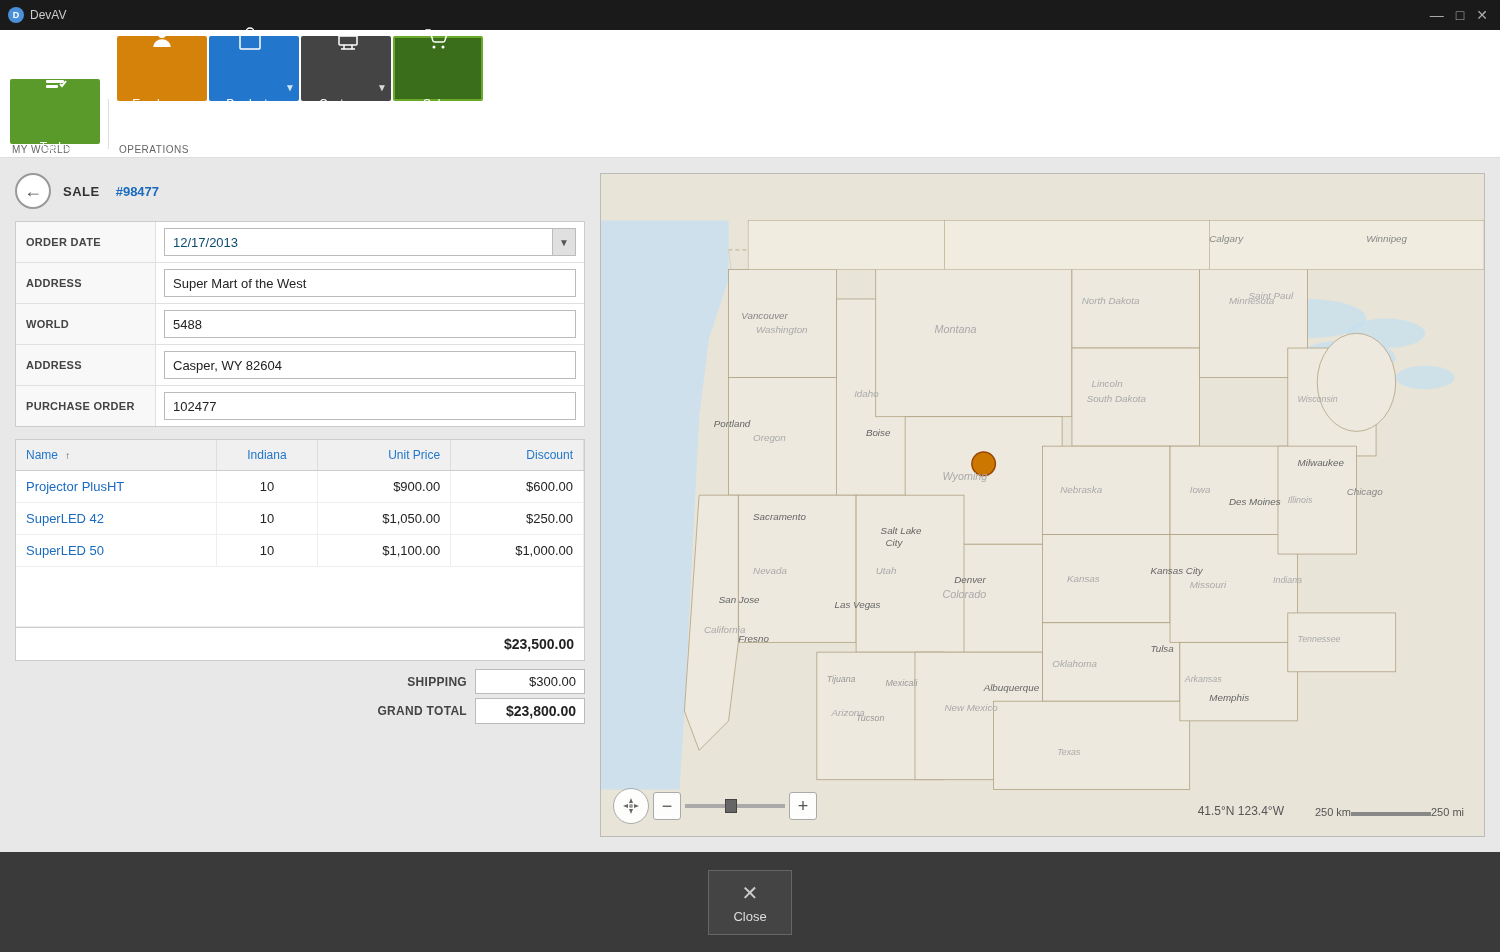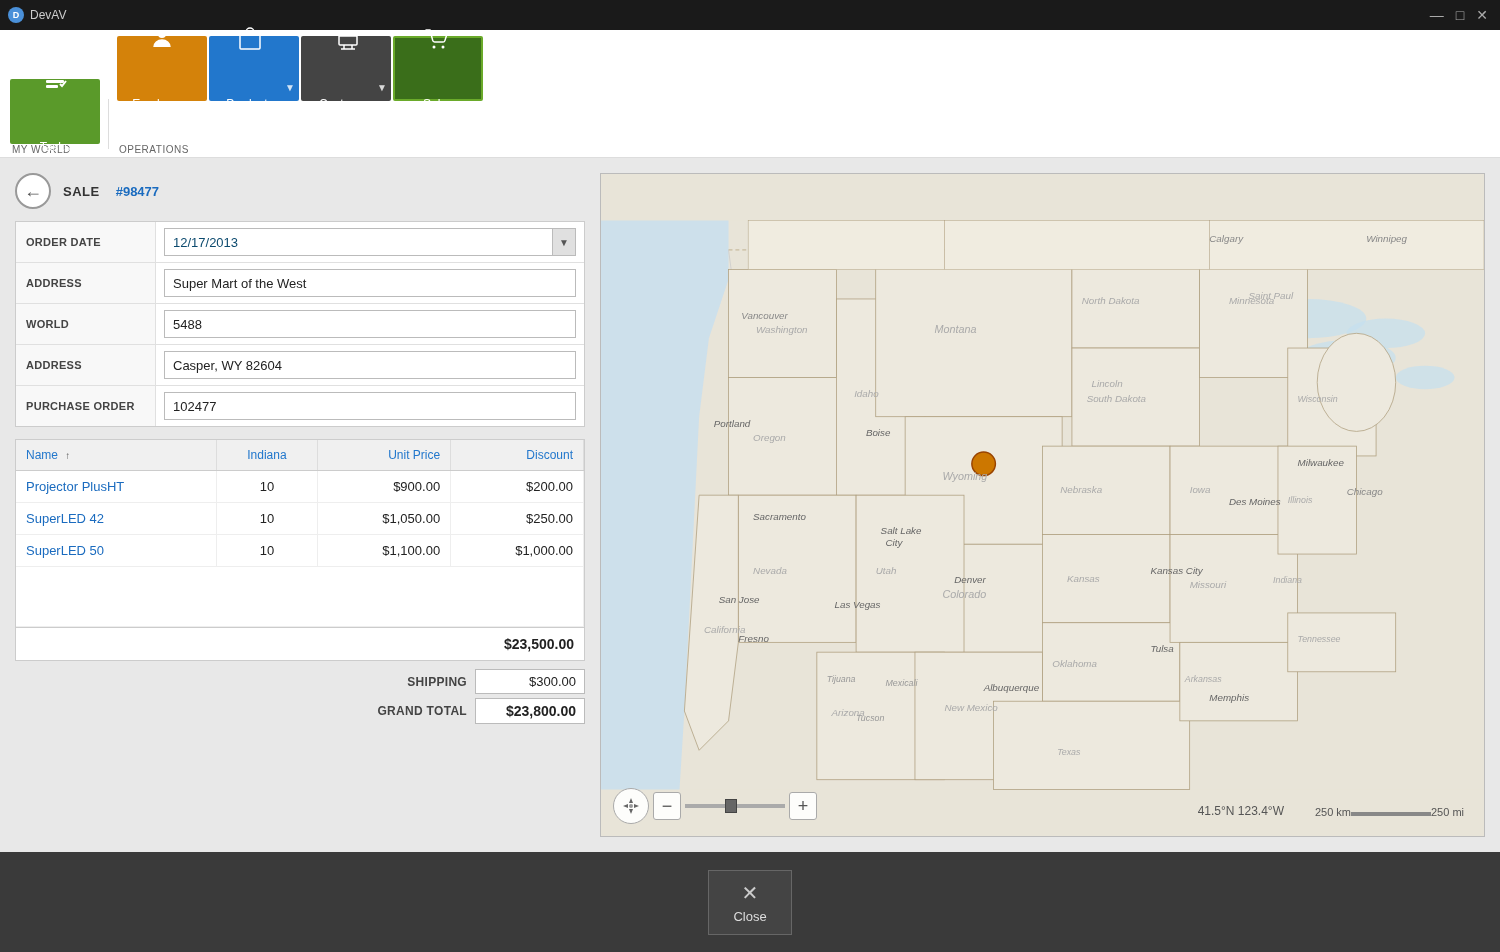--- a/index.html
+++ b/index.html
@@ -565,21 +565,21 @@
               <th class="center">Indiana</th>
               <th class="right">Unit Price</th>
               <th class="right">Discount</th>
             </tr>
           </thead>
           <tbody>
             <tr class="table-row">
               <td><span class="product-name-link">Projector PlusHT</span></td>
               <td class="center">10</td>
               <td class="right">$900.00</td>
-              <td class="right">$200.00</td>
+              <td class="right">$600.00</td>
             </tr>
             <tr class="table-row">
               <td><span class="product-name-link">SuperLED 42</span></td>
               <td class="center">10</td>
               <td class="right">$1,050.00</td>
               <td class="right">$250.00</td>
             </tr>
             <tr class="table-row">
               <td><span class="product-name-link">SuperLED 50</span></td>
               <td class="center">10</td>

